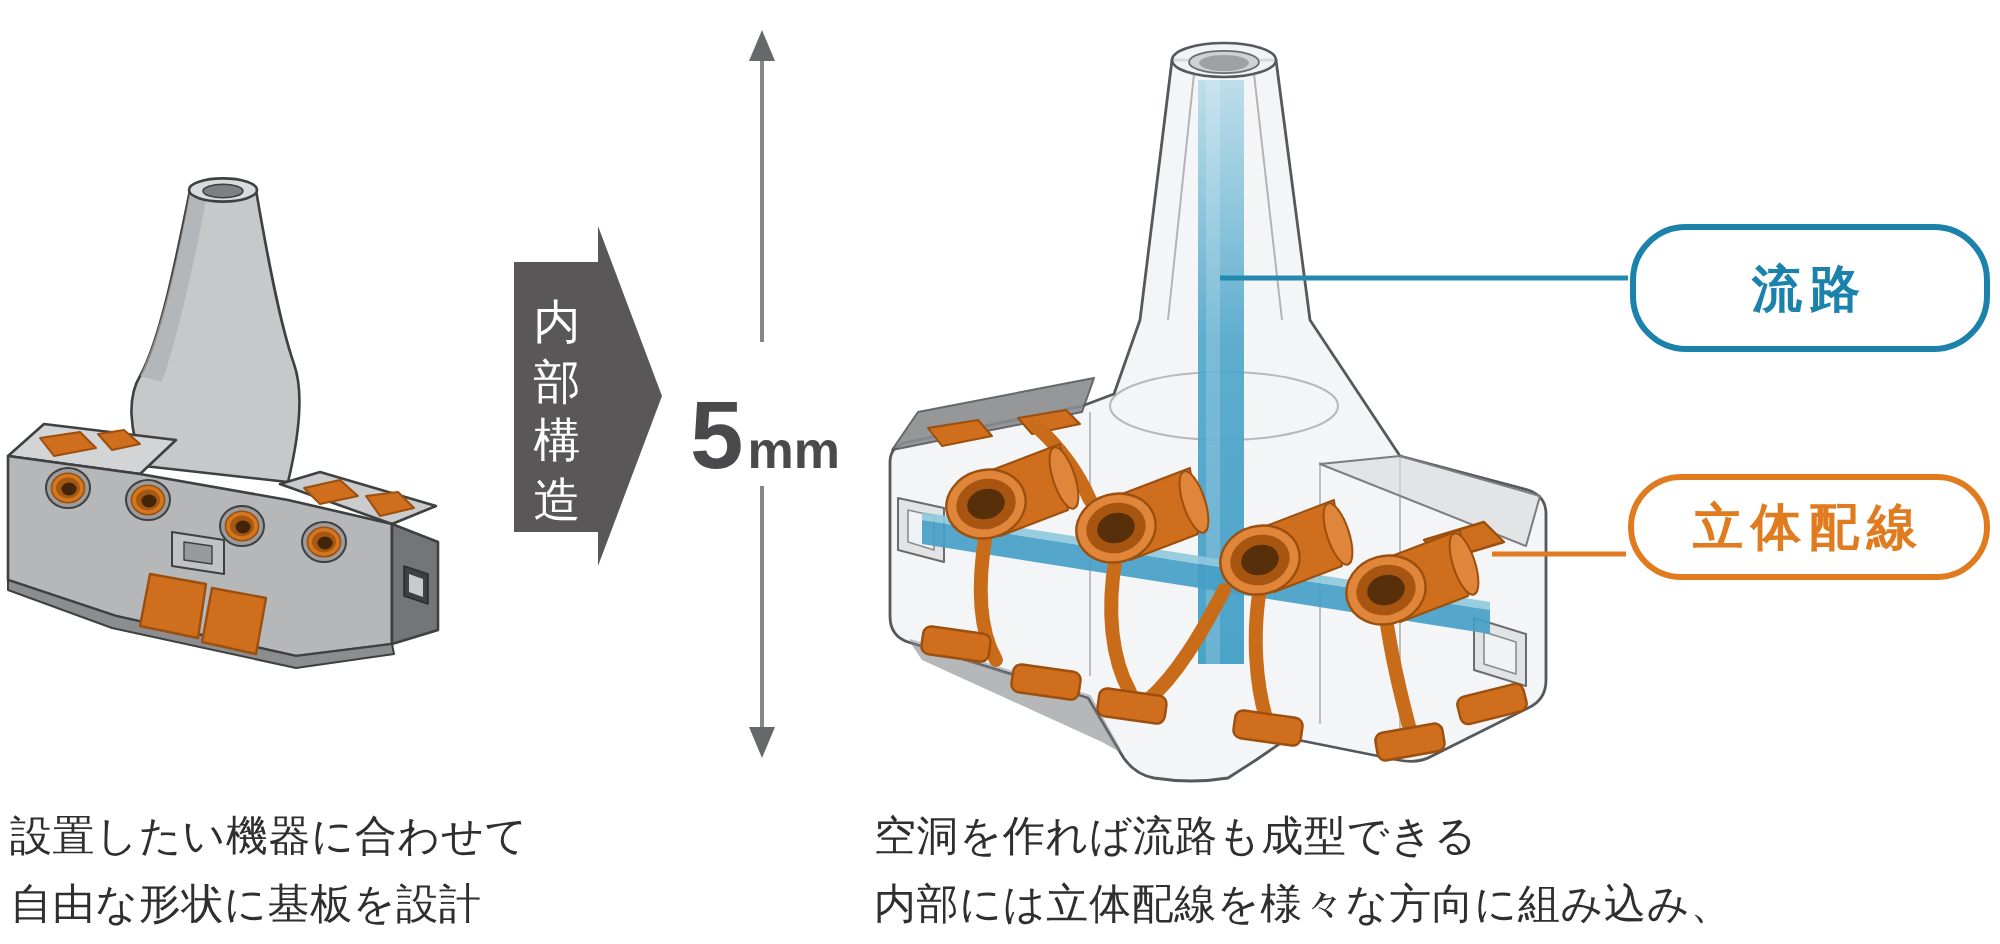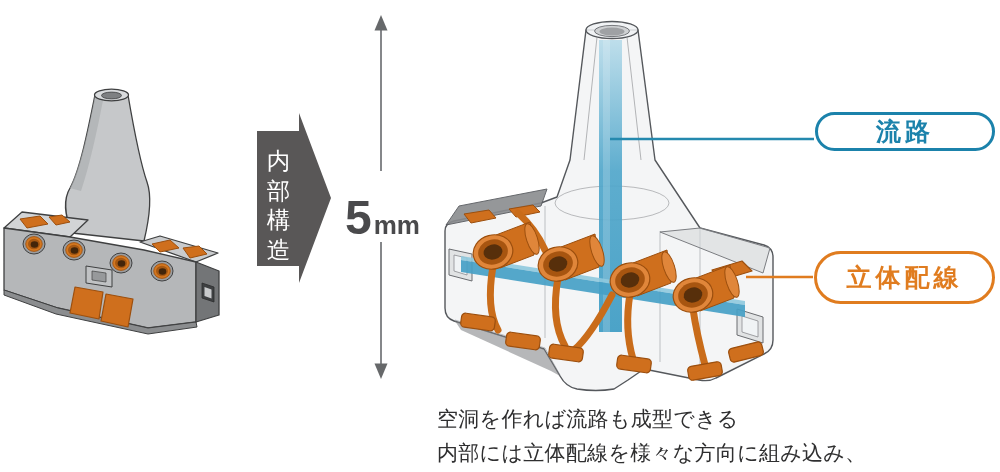--- a/index.html
+++ b/index.html
@@ -17,22 +17,22 @@
     background:#ffffff;padding:0 4px;color:#4a4a4c;
   }
   .dim-label .val{font-size:48px;font-weight:600;line-height:1;}
   .dim-label .unit{font-size:26px;font-weight:600;margin-left:2px;margin-top:38px;}
 
   .pill{
     position:absolute;display:flex;align-items:center;justify-content:center;
     background:#ffffff;border-radius:28px;font-weight:bold;font-size:25px;
     letter-spacing:4px;box-sizing:border-box;
   }
-  .pill-flow{left:815px;top:112px;width:180px;height:39px;border:3.5px solid #1b82ab;color:#1b82ab;}
-  .pill-wiring{left:814px;top:251px;width:181px;height:53px;border:3.5px solid #e07c1f;color:#e07c1f;}
+  .pill-flow{left:815px;top:112px;width:180px;height:64px;border:3.5px solid #1b82ab;color:#1b82ab;}
+  .pill-wiring{left:814px;top:237px;width:181px;height:53px;border:3.5px solid #e07c1f;color:#e07c1f;}
 
   .caption{
     position:absolute;top:402px;font-size:21px;line-height:34px;
     font-weight:500;color:#2f2f30;letter-spacing:0.3px;white-space:nowrap;
   }
   .caption-left{left:5px;}
   .caption-right{left:437px;}
 </style>
 </head>
 <body>
@@ -211,18 +211,22 @@
     <span class="unit">mm</span>
   </div>
 
   <div class="pill pill-flow">
     <span>流路</span>
   </div>
   <div class="pill pill-wiring">
     <span>立体配線</span>
   </div>
 
+  <div class="caption caption-left">
+    <div>設置したい機器に合わせて</div>
+    <div>自由な形状に基板を設計</div>
+  </div>
   <div class="caption caption-right">
     <div>空洞を作れば流路も成型できる</div>
     <div>内部には立体配線を様々な方向に組み込み、</div>
   </div>
 
 </div>
 
 </body></html>

